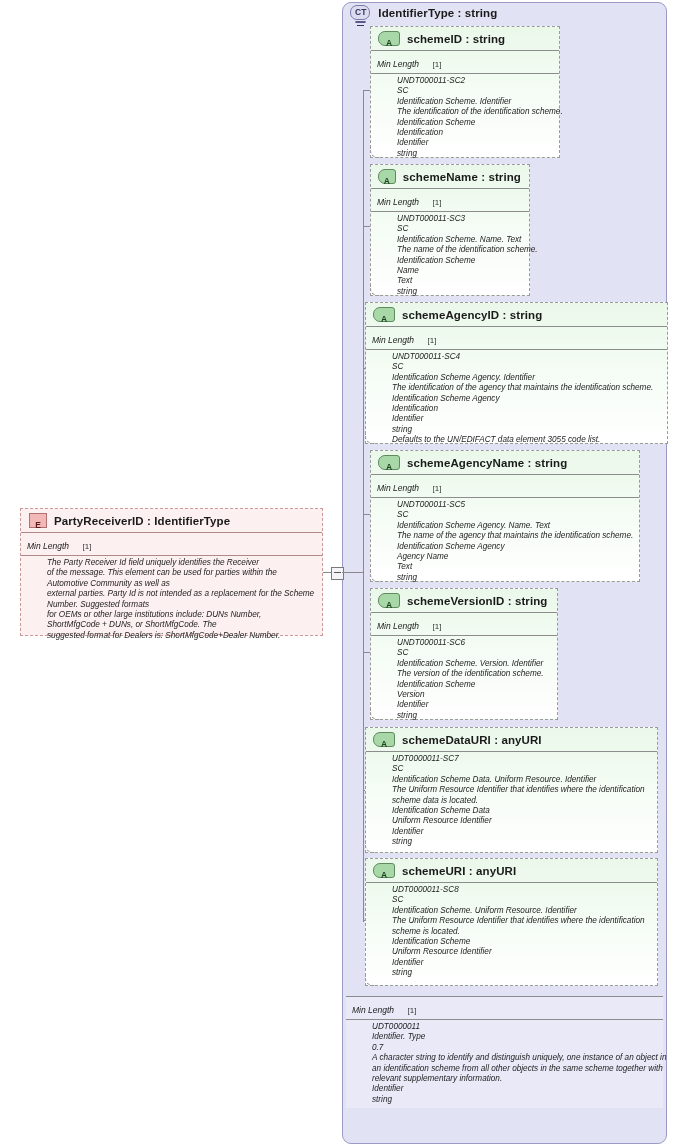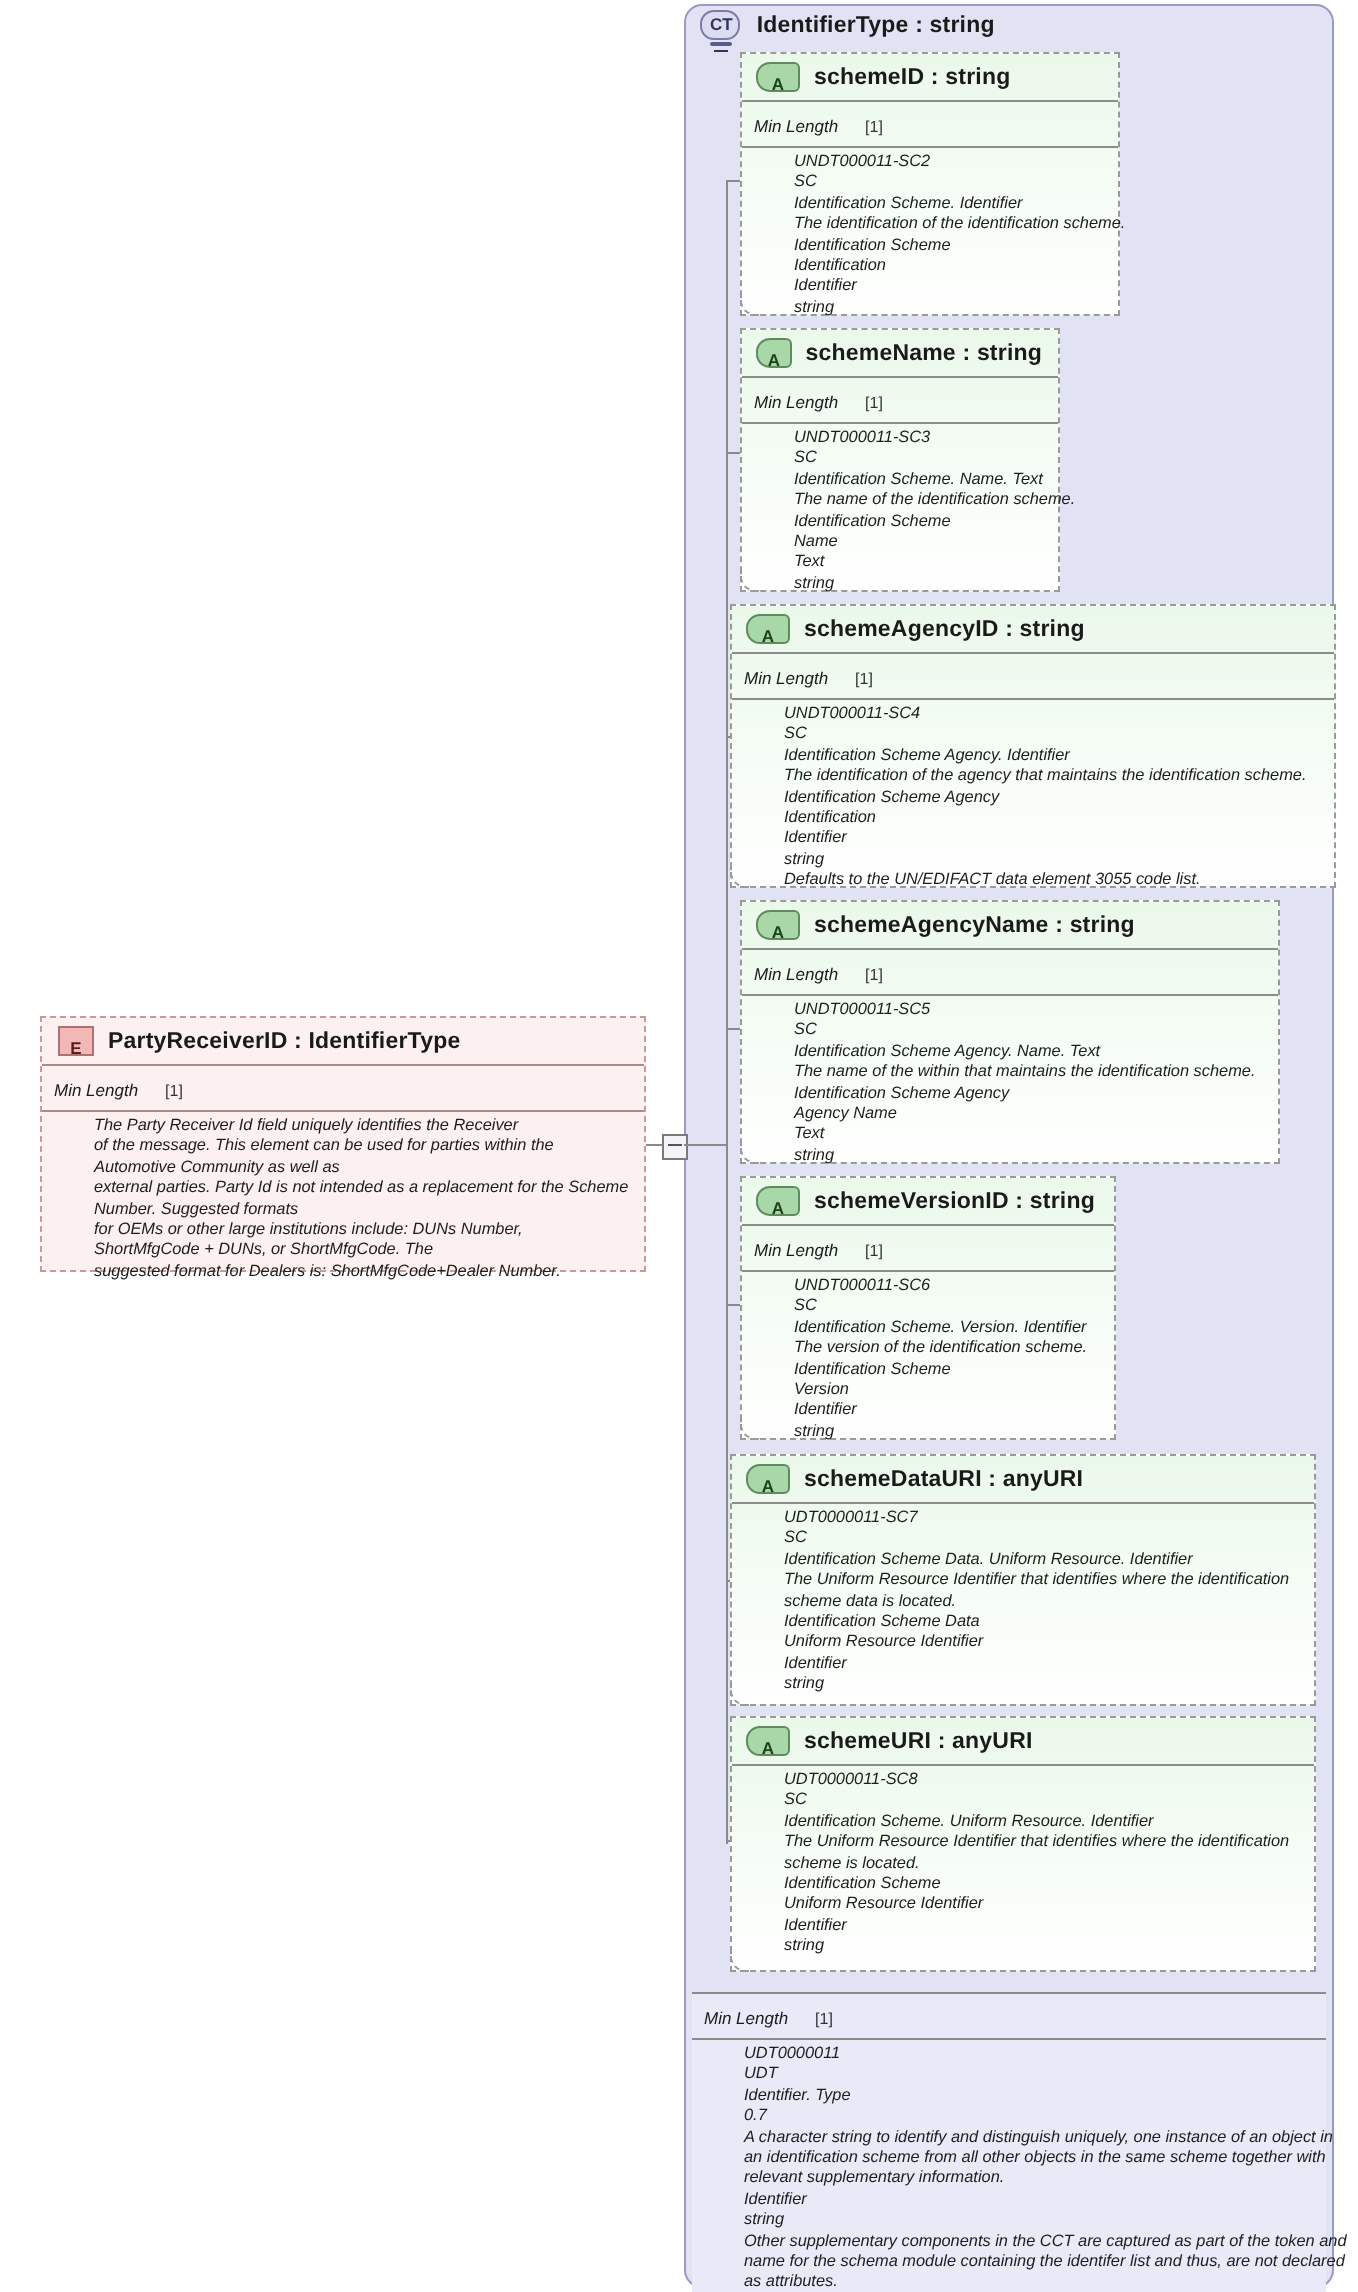--- a/index.html
+++ b/index.html
@@ -202,21 +202,21 @@
     <span class="title">schemeAgencyName : string</span>
   </div>
   <div class="facets">
     <span class="fname">Min Length</span>
     <span class="fcard">[1]</span>
   </div>
   <div class="anno">
     <div>UNDT000011-SC5</div>
     <div>SC</div>
     <div>Identification Scheme Agency. Name. Text</div>
-    <div>The name of the within that maintains the identification scheme.</div>
+    <div>The name of the agency that maintains the identification scheme.</div>
     <div>Identification Scheme Agency</div>
     <div>Agency Name</div>
     <div>Text</div>
     <div>string</div>
   </div>
   <span class="attr-notch"></span>
 </div>
 
 <div class="box attr" id="attr4" style="left:370px;top:588px;width:188px;height:132px;">
   <div class="hdr">
@@ -278,21 +278,19 @@
   <span class="attr-notch"></span>
 </div>
 
 <div class="box" id="ct-anno">
   <div class="facets">
     <span class="fname">Min Length</span>
     <span class="fcard">[1]</span>
   </div>
   <div class="anno">
     <div>UDT0000011</div>
-    <div>UDT</div>
     <div>Identifier. Type</div>
     <div>0.7</div>
     <div class="wrap" style="width:302px;">A character string to identify and distinguish uniquely, one instance of an object in an identification scheme from all other objects in the same scheme together with relevant supplementary information.</div>
     <div>Identifier</div>
     <div>string</div>
-    <div class="wrap" style="width:302px;">Other supplementary components in the CCT are captured as part of the token and name for the schema module containing the identifer list and thus, are not declared as attributes.</div>
   </div>
 </div>
 
 </body></html>

